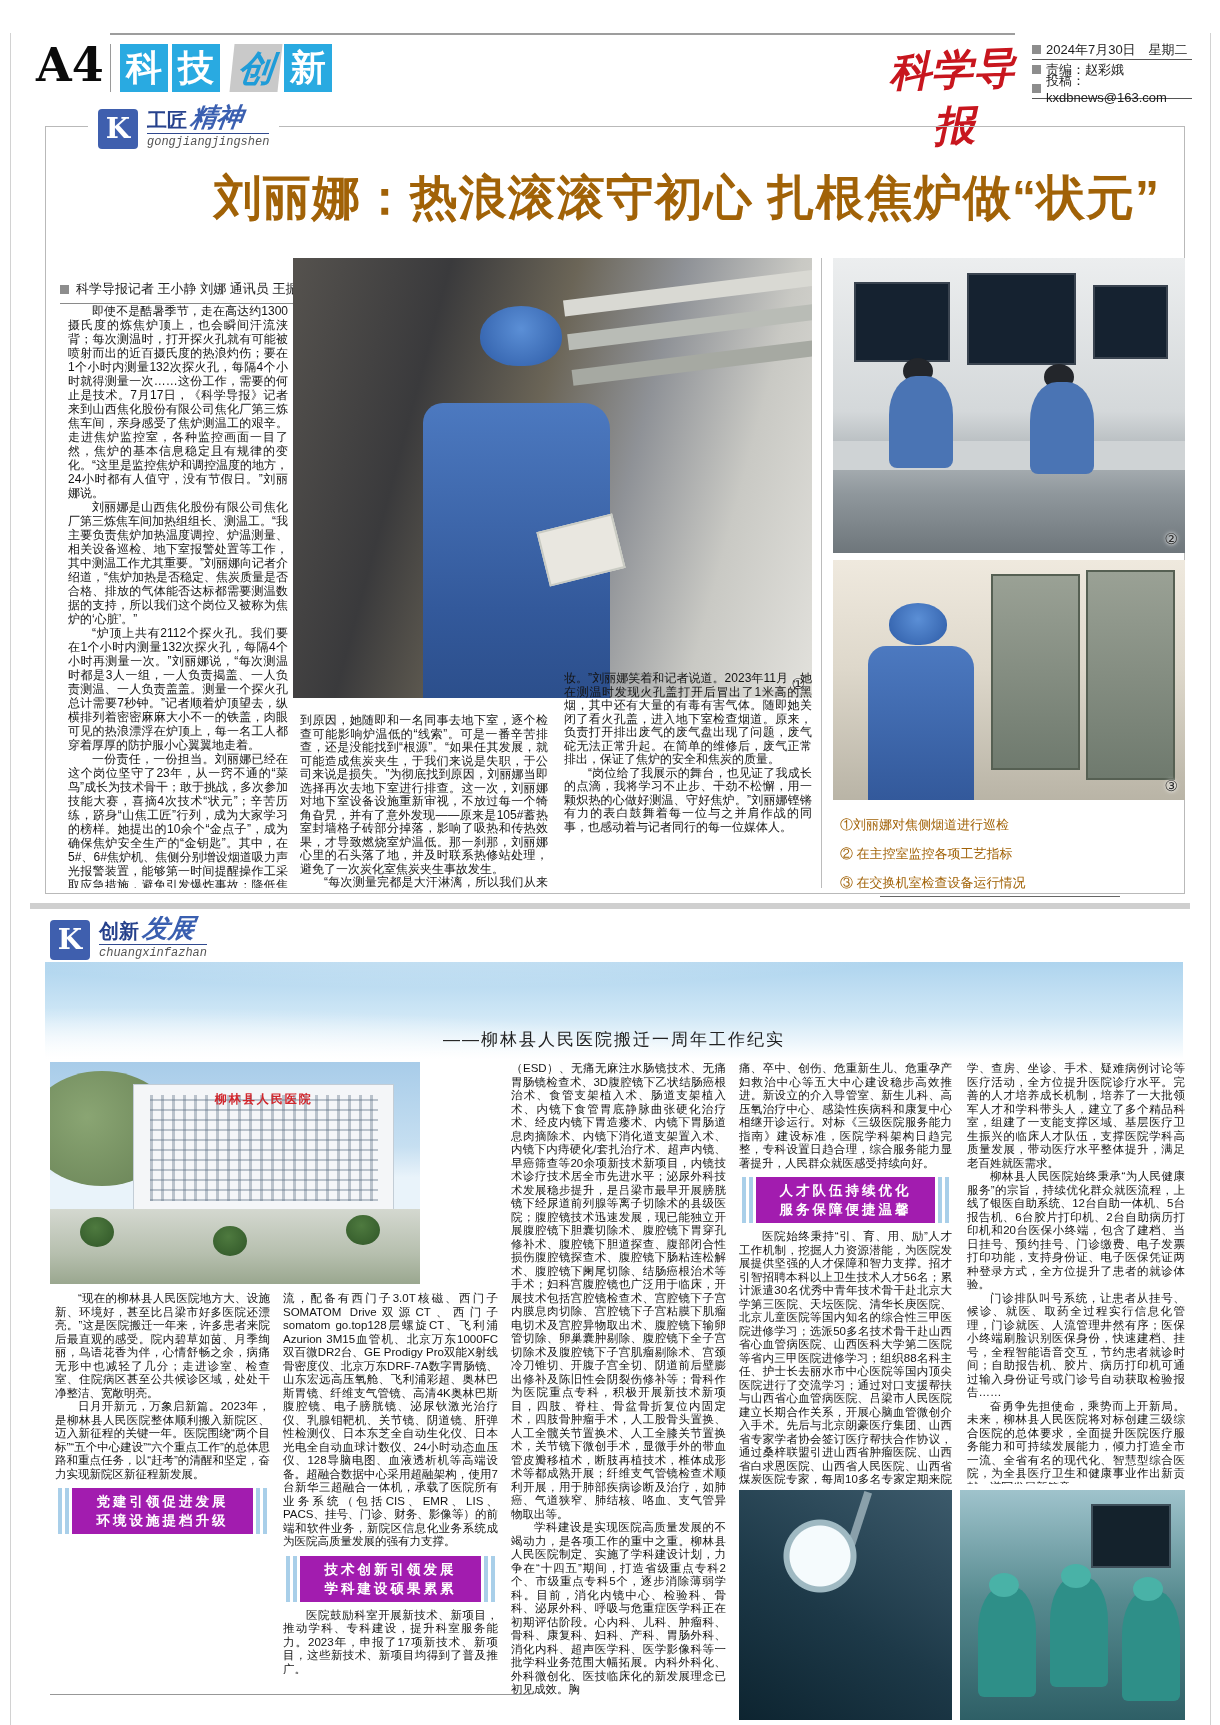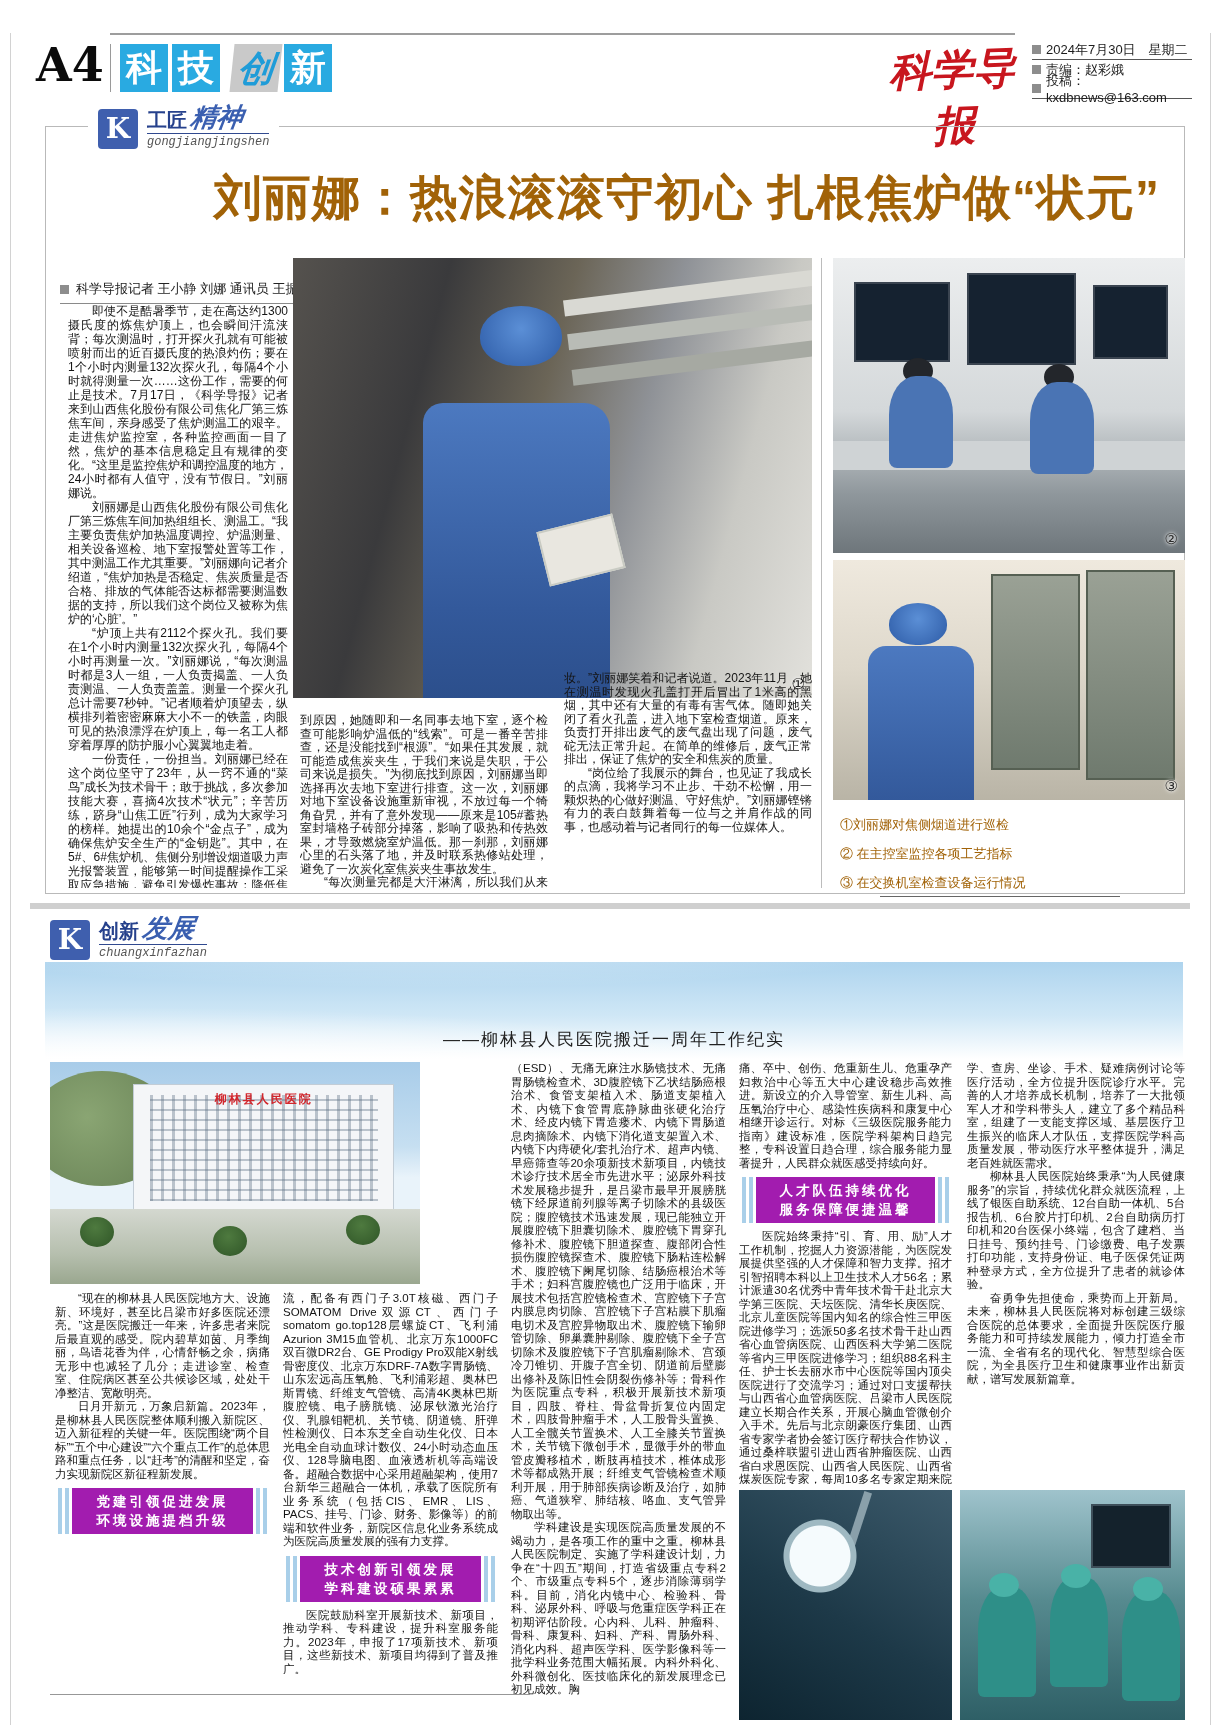--- a/index.html
+++ b/index.html
@@ -310,20 +310,21 @@
         <div>服务保障便捷温馨</div>
       </div>
       <div class="stripe"></div>
     </div>
     <p class="ind">医院始终秉持“引、育、用、励”人才工作机制，挖掘人力资源潜能，为医院发展提供坚强的人才保障和智力支撑。招才引智招聘本科以上卫生技术人才56名；累计派遣30名优秀中青年技术骨干赴北京大学第三医院、天坛医院、清华长庚医院、北京儿童医院等国内知名的综合性三甲医院进修学习；选派50多名技术骨干赴山西省心血管病医院、山西医科大学第二医院等省内三甲医院进修学习；组织88名科主任、护士长去丽水市中心医院等国内顶尖医院进行了交流学习；通过对口支援帮扶与山西省心血管病医院、吕梁市人民医院建立长期合作关系，开展心脑血管微创介入手术。先后与北京朗豪医疗集团、山西省专家学者协会签订医疗帮扶合作协议，通过桑梓联盟引进山西省肿瘤医院、山西省白求恩医院、山西省人民医院、山西省煤炭医院专家，每周10多名专家定期来院进行教</p>
   </div>
 
   <div class="abs col a2col a2c5">
     <p>学、查房、坐诊、手术、疑难病例讨论等医疗活动，全方位提升医院诊疗水平。完善的人才培养成长机制，培养了一大批领军人才和学科带头人，建立了多个精品科室，组建了一支能支撑区域、基层医疗卫生振兴的临床人才队伍，支撑医院学科高质量发展，带动医疗水平整体提升，满足老百姓就医需求。</p>
     <p class="ind">柳林县人民医院始终秉承“为人民健康服务”的宗旨，持续优化群众就医流程，上线了银医自助系统、12台自助一体机、5台报告机、6台胶片打印机、2台自助病历打印机和20台医保小终端，包含了建档、当日挂号、预约挂号、门诊缴费、电子发票打印功能，支持身份证、电子医保凭证两种登录方式，全方位提升了患者的就诊体验。</p>
+    <p class="ind">门诊排队叫号系统，让患者从挂号、候诊、就医、取药全过程实行信息化管理，门诊就医、人流管理井然有序；医保小终端刷脸识别医保身份，快速建档、挂号，全程智能语音交互，节约患者就诊时间；自助报告机、胶片、病历打印机可通过输入身份证号或门诊号自动获取检验报告……</p>
     <p class="ind">奋勇争先担使命，乘势而上开新局。未来，柳林县人民医院将对标创建三级综合医院的总体要求，全面提升医院医疗服务能力和可持续发展能力，倾力打造全市一流、全省有名的现代化、智慧型综合医院，为全县医疗卫生和健康事业作出新贡献，谱写发展新篇章。</p>
 
   </div>
 
   <div class="photo or1">
     <div class="fig arm"></div>
     <div class="fig light"></div>
   </div>
   <div class="photo or2">
     <div class="fig mon"></div>

